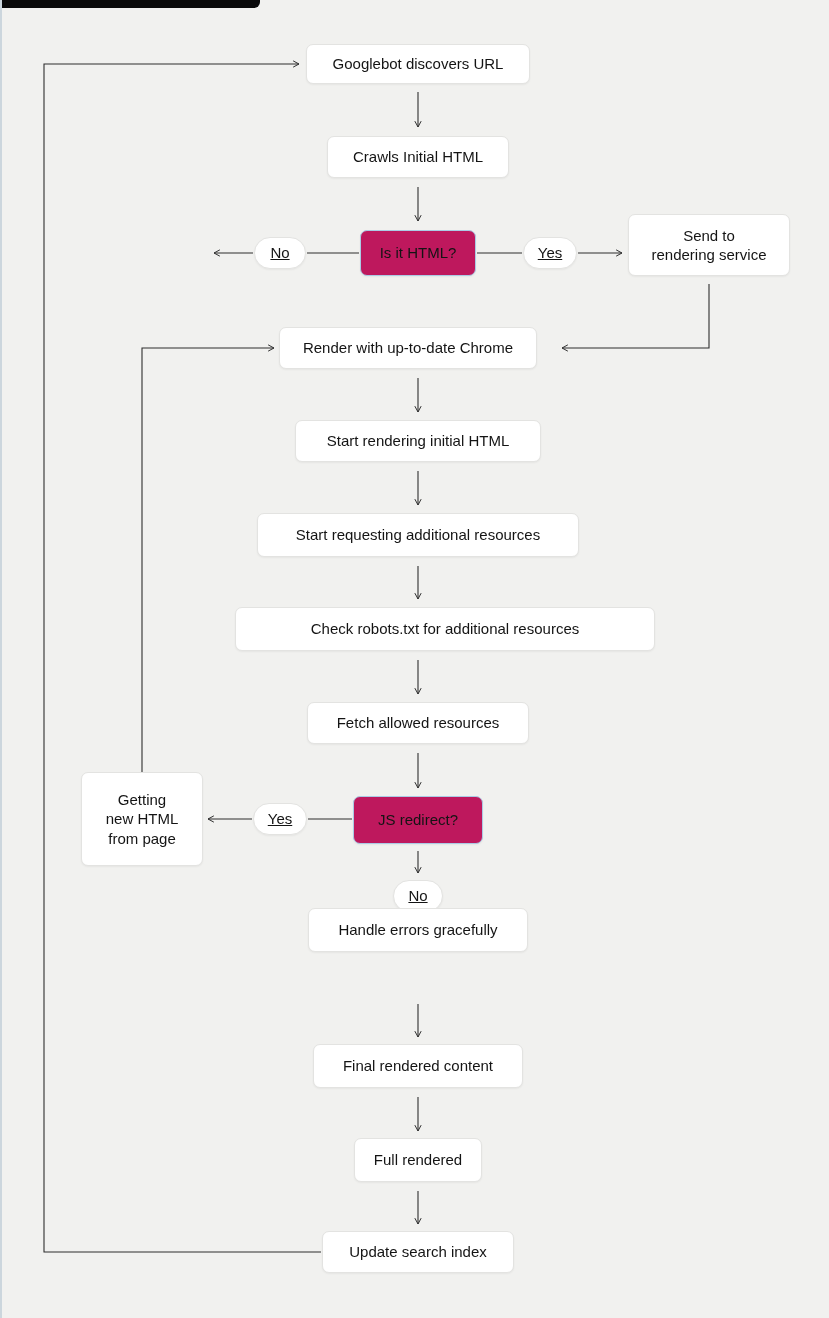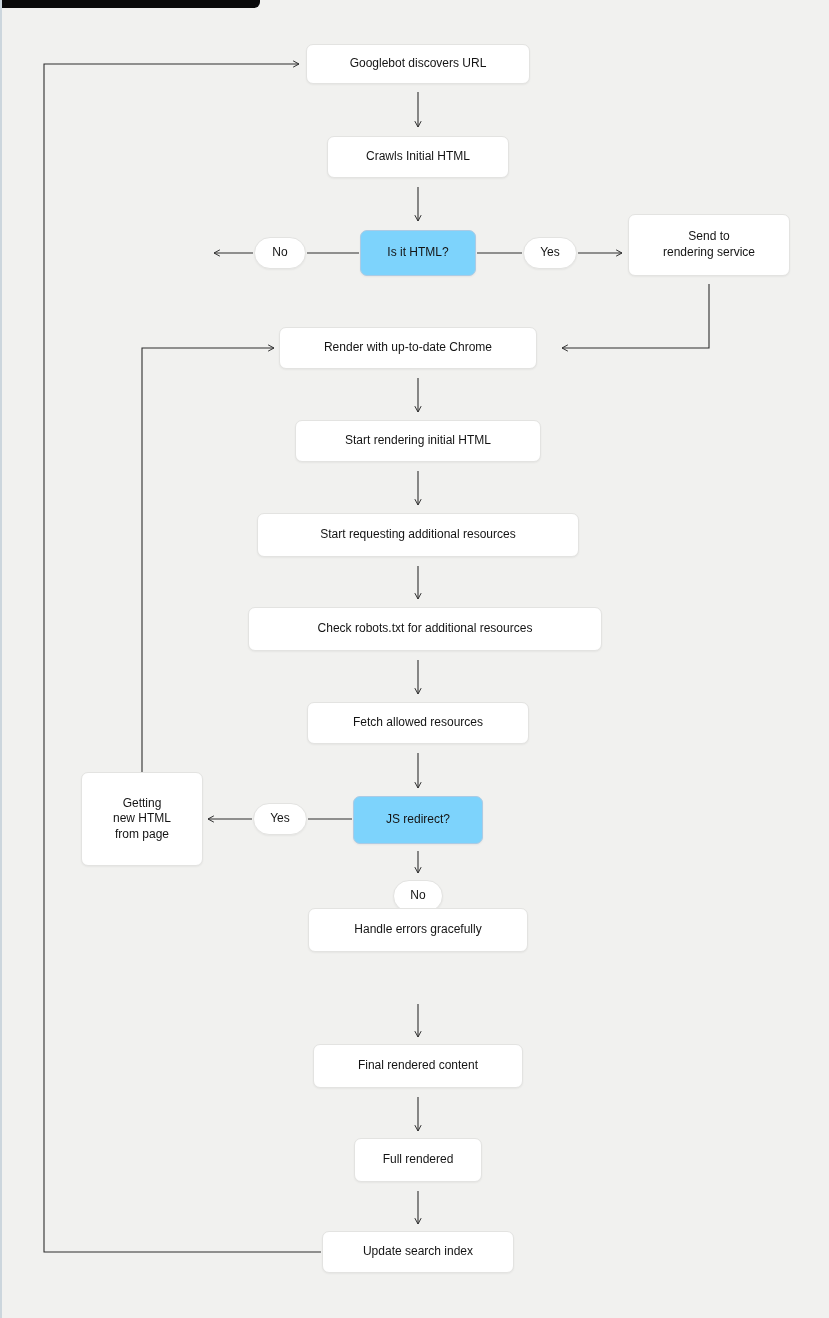--- a/index.html
+++ b/index.html
@@ -38,31 +38,32 @@
     display:flex;
     align-items:center;
     justify-content:center;
     text-align:center;
     box-sizing:border-box;
     background:#ffffff;
     border:1px solid #e3e3e1;
     border-radius:7px;
     box-shadow:0 1px 2px rgba(0,0,0,0.05);
     color:#141414;
-    font-size:12px;
+    font-size:15px;
     line-height:1.3;
     white-space:pre-line;
   }
   .decision{
-    background:#7dd3fc;
+    background:#be185d;
     border:1px solid #abcbe5;
   }
   .pill{
     border-radius:999px;
     box-shadow:0 1px 2px rgba(0,0,0,0.05);
+    text-decoration:underline;
   }
 </style>
 </head>
 <body>
 
 <div class="canvas">
 
   <div class="top-strip"></div>
 
   <svg class="connectors" viewBox="0 0 829 1318" xmlns="http://www.w3.org/2000/svg" aria-hidden="true">
@@ -115,21 +116,21 @@
 
   <div class="node" style="left:626px;top:214px;width:162px;height:62px">Send to
 rendering service</div>
 
   <div class="node" style="left:277px;top:327px;width:258px;height:42px">Render with up-to-date Chrome</div>
 
   <div class="node" style="left:293px;top:420px;width:246px;height:42px">Start rendering initial HTML</div>
 
   <div class="node" style="left:255px;top:513px;width:322px;height:44px">Start requesting additional resources</div>
 
-  <div class="node" style="left:246px;top:607px;width:354px;height:44px">Check robots.txt for additional resources</div>
+  <div class="node" style="left:233px;top:607px;width:420px;height:44px">Check robots.txt for additional resources</div>
 
   <div class="node" style="left:305px;top:702px;width:222px;height:42px">Fetch allowed resources</div>
 
   <div class="node decision" style="left:351px;top:796px;width:130px;height:48px">JS redirect?</div>
 
   <div class="node pill" style="left:251px;top:803px;width:54px;height:32px">Yes</div>
 
   <div class="node" style="left:79px;top:772px;width:122px;height:94px">Getting
 new HTML
 from page</div>

